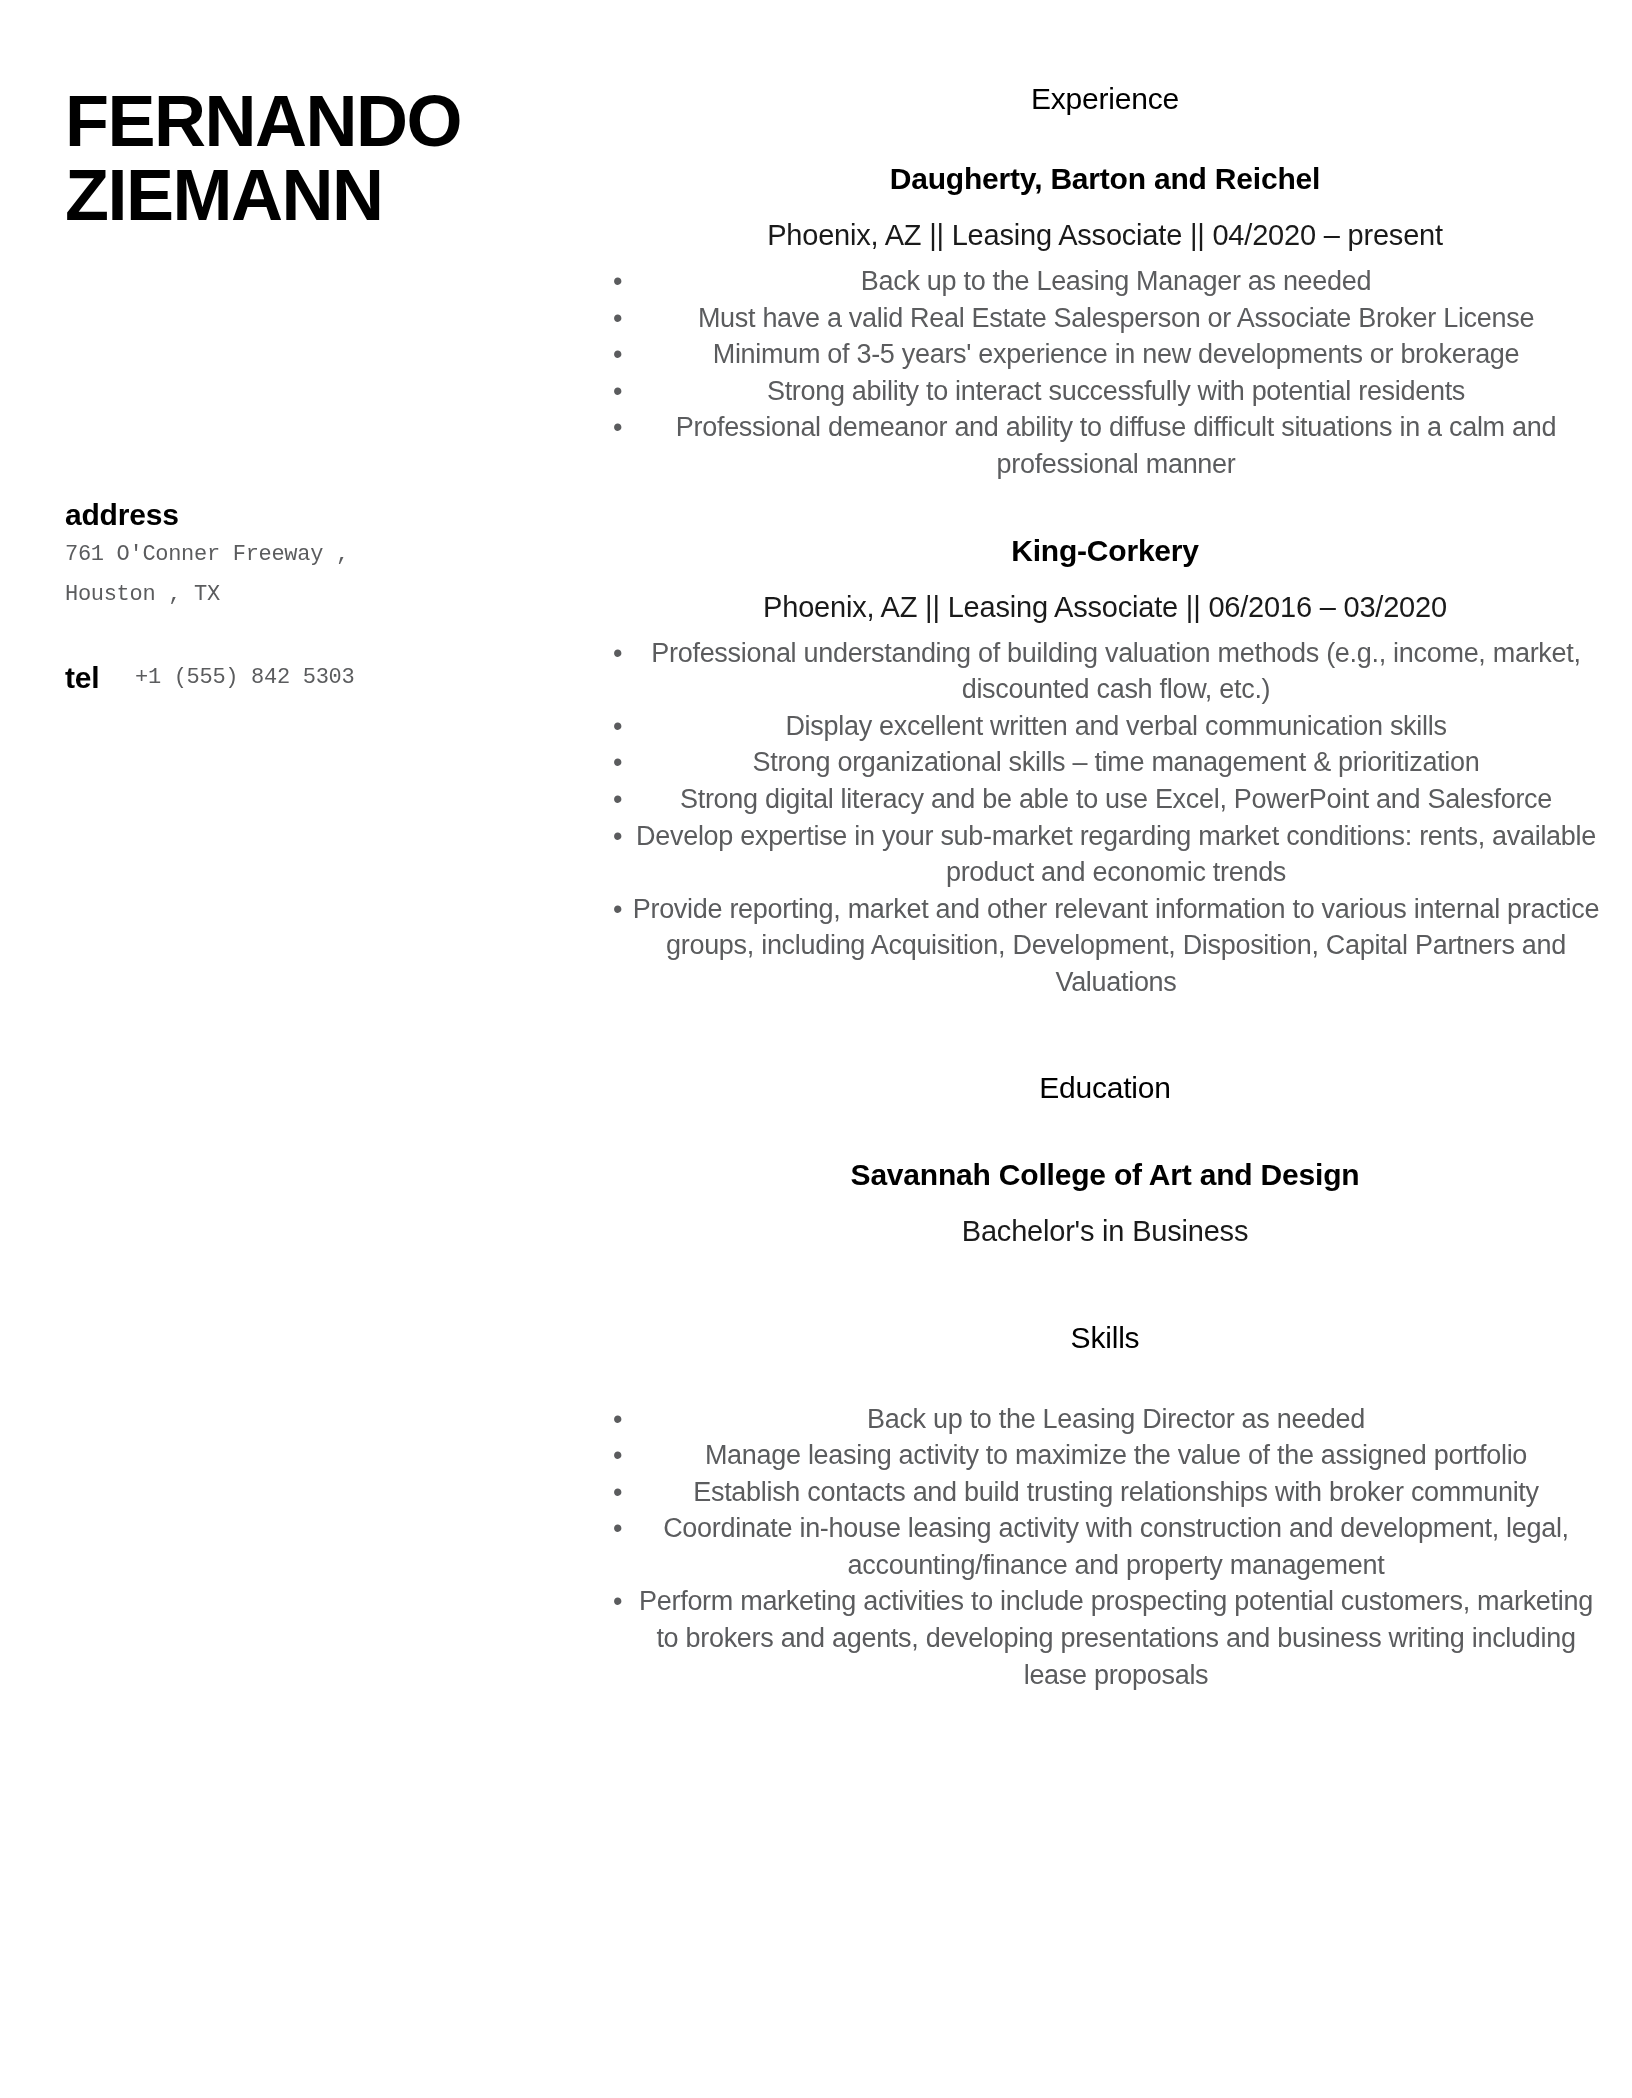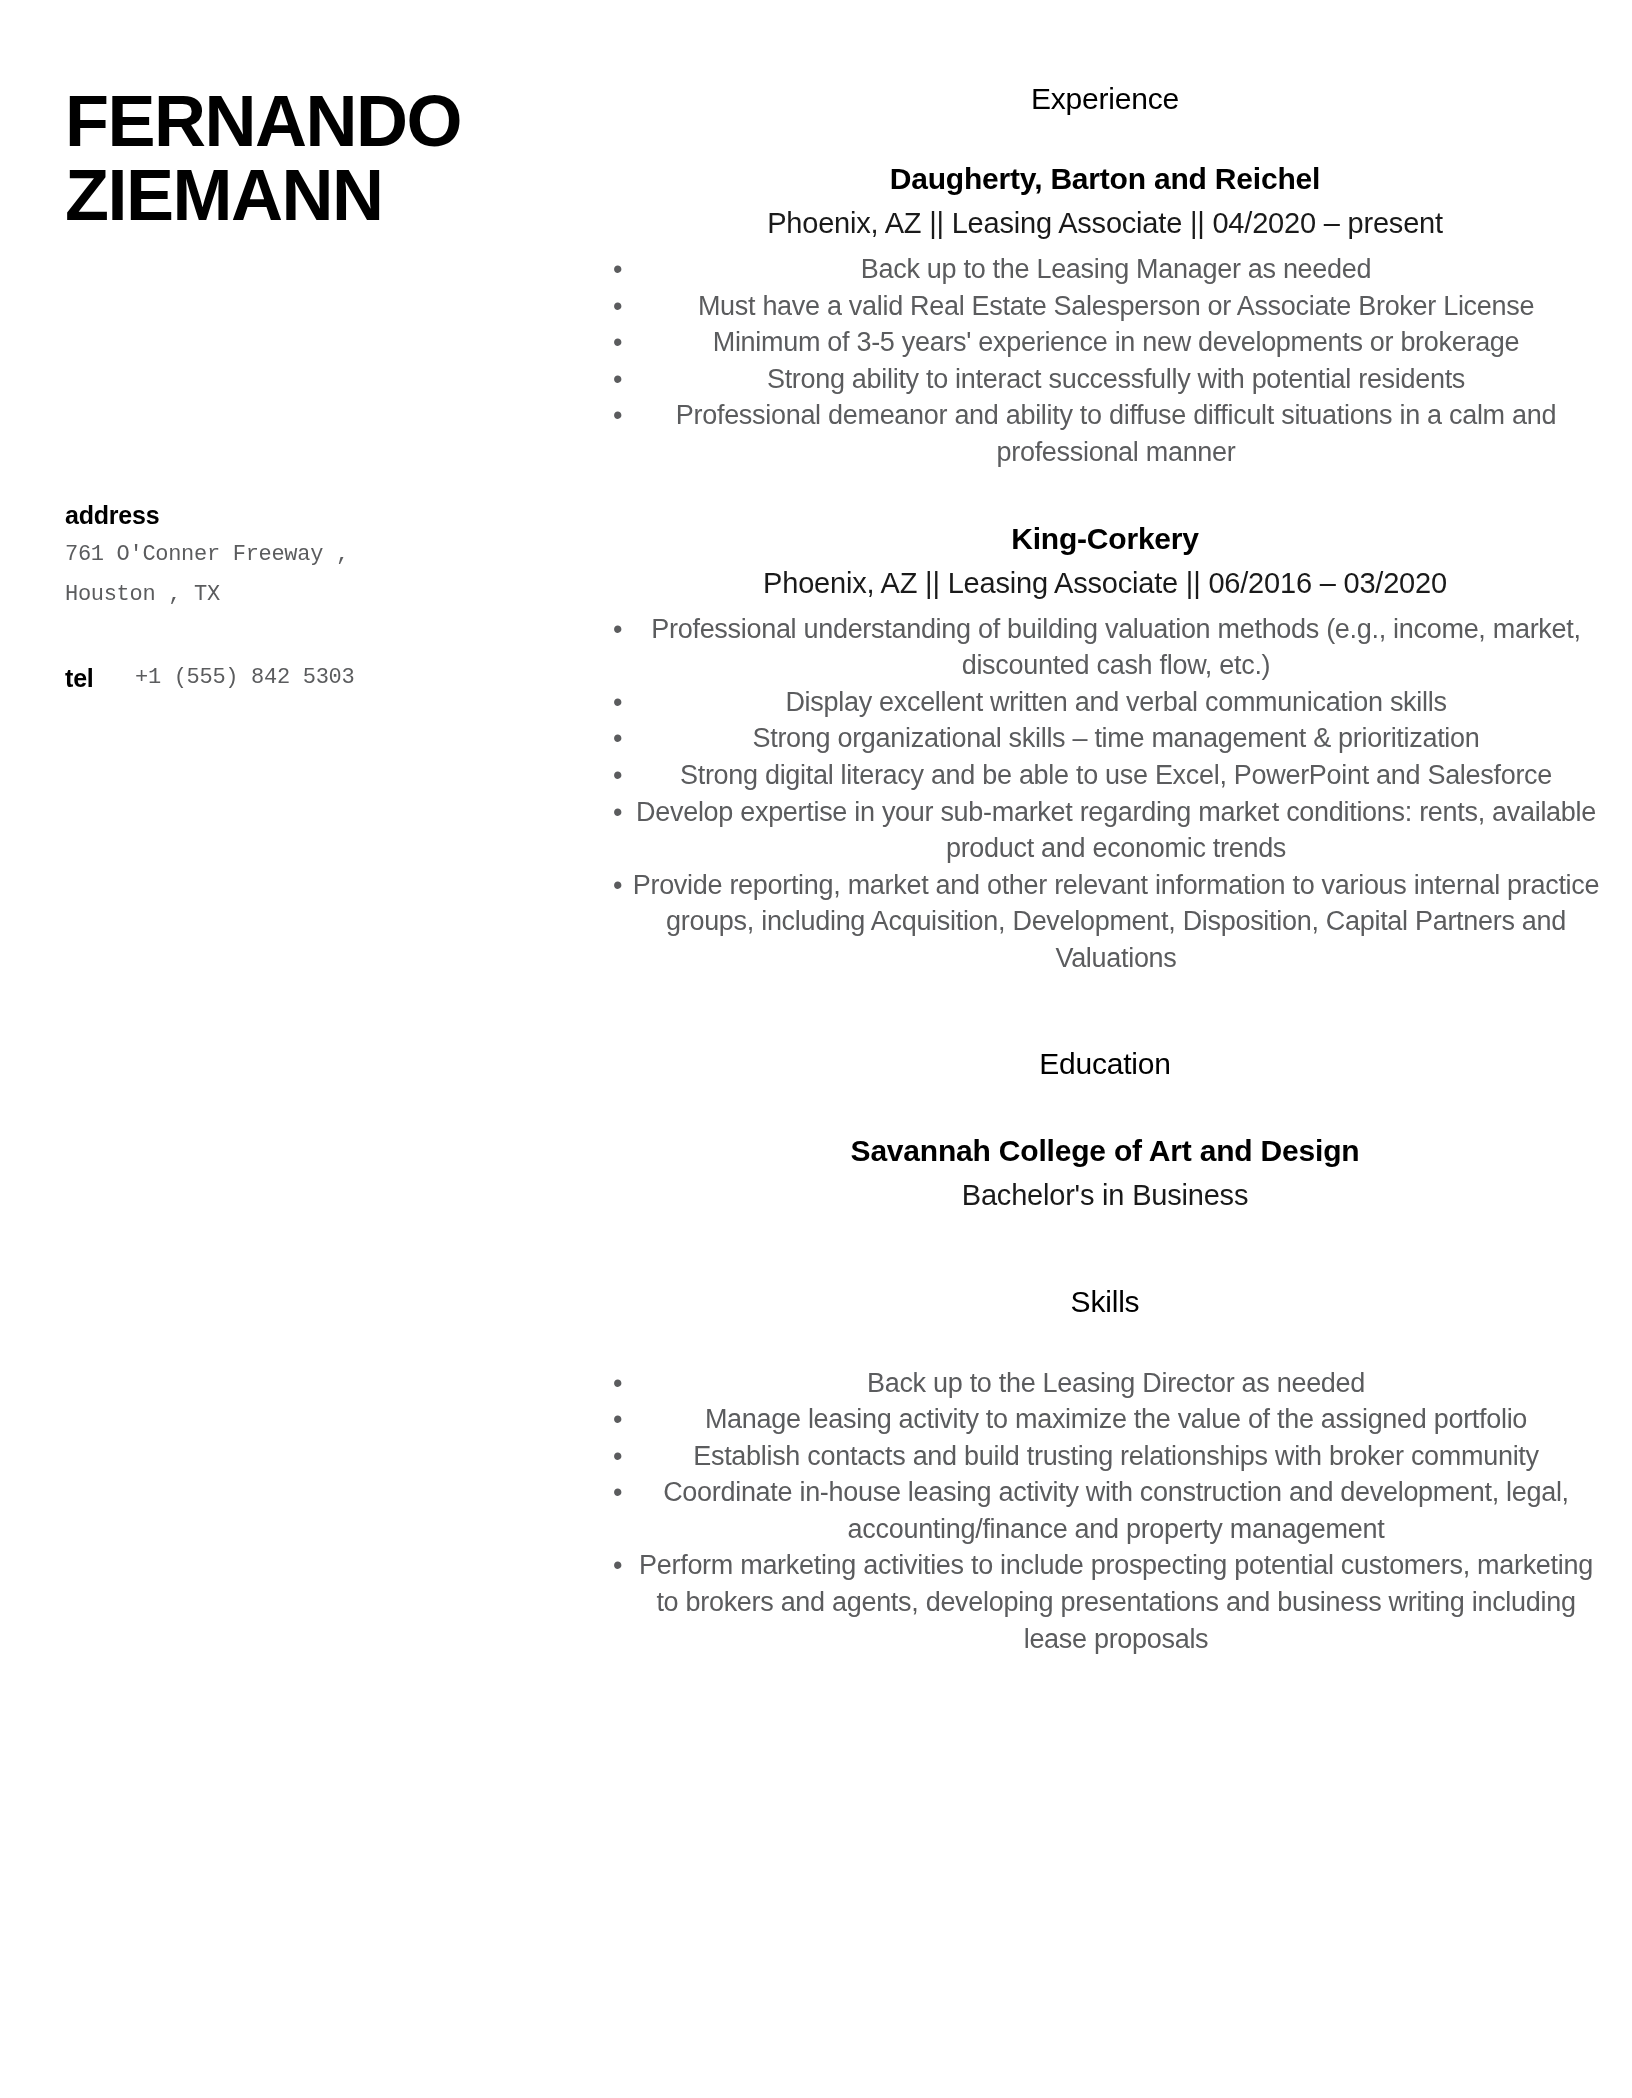--- a/index.html
+++ b/index.html
@@ -27,21 +27,21 @@
   .name {
     margin: 0;
     font-size: 72px;
     font-weight: 700;
     line-height: 74px;
     letter-spacing: -1.5px;
     color: var(--ink, #000);
   }
   .contact { margin-top: 263px; }
   .contact-label {
-    font-size: 25px;
+    font-size: 30px;
     font-weight: 700;
     line-height: 40px;
     letter-spacing: -0.2px;
     color: var(--ink, #000);
   }
   .contact-value {
     font-size: 22px;
     line-height: 40px;
     letter-spacing: -0.3px;
     color: var(--muted, #5b5c5e);
@@ -64,21 +64,21 @@
   }
   .section-heading {
     margin: 0;
     font-size: 30px;
     font-weight: 500;
     line-height: 40px;
     letter-spacing: -0.2px;
     color: var(--ink, #000);
   }
   .job-title, .school-name {
-    margin: 0;
+    margin: 12px;
     font-size: 30px;
     font-weight: 700;
     line-height: 44px;
     letter-spacing: -0.2px;
     color: var(--ink, #000);
   }
   .job-title { margin-top: 38px; }
   .job2 .job-title { margin-top: 46px; }
   .job-meta, .degree {
     margin: 0;

